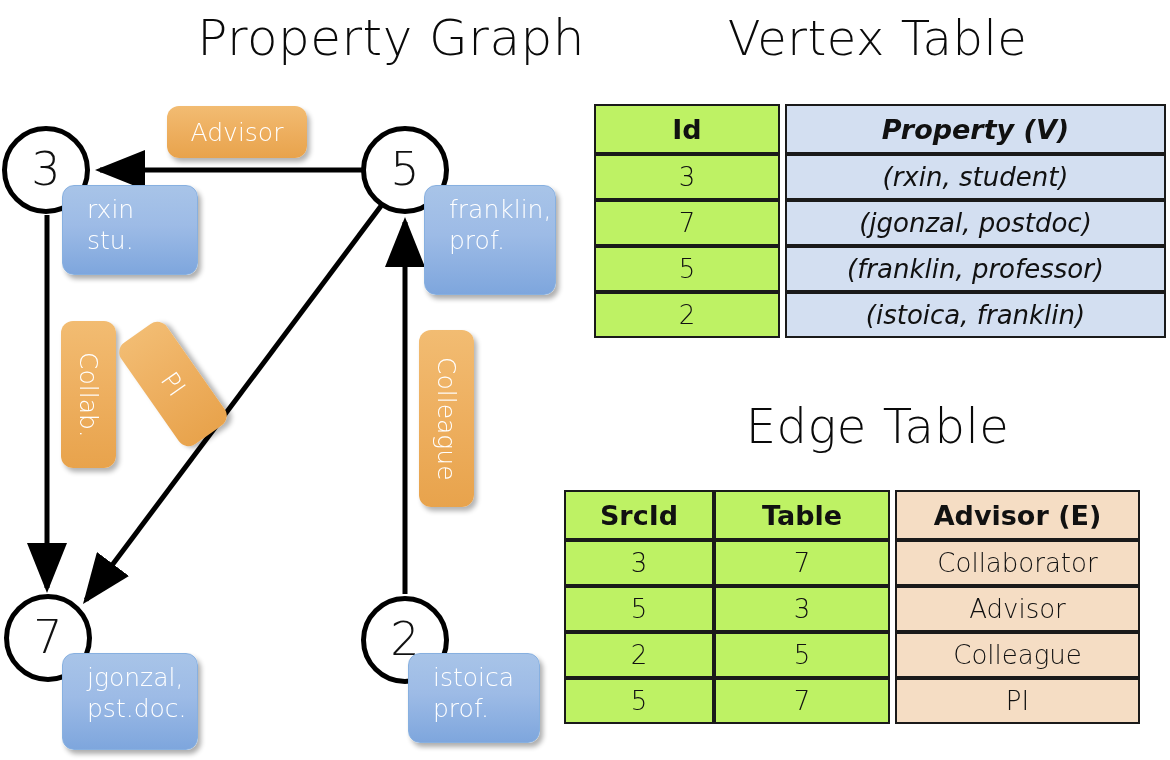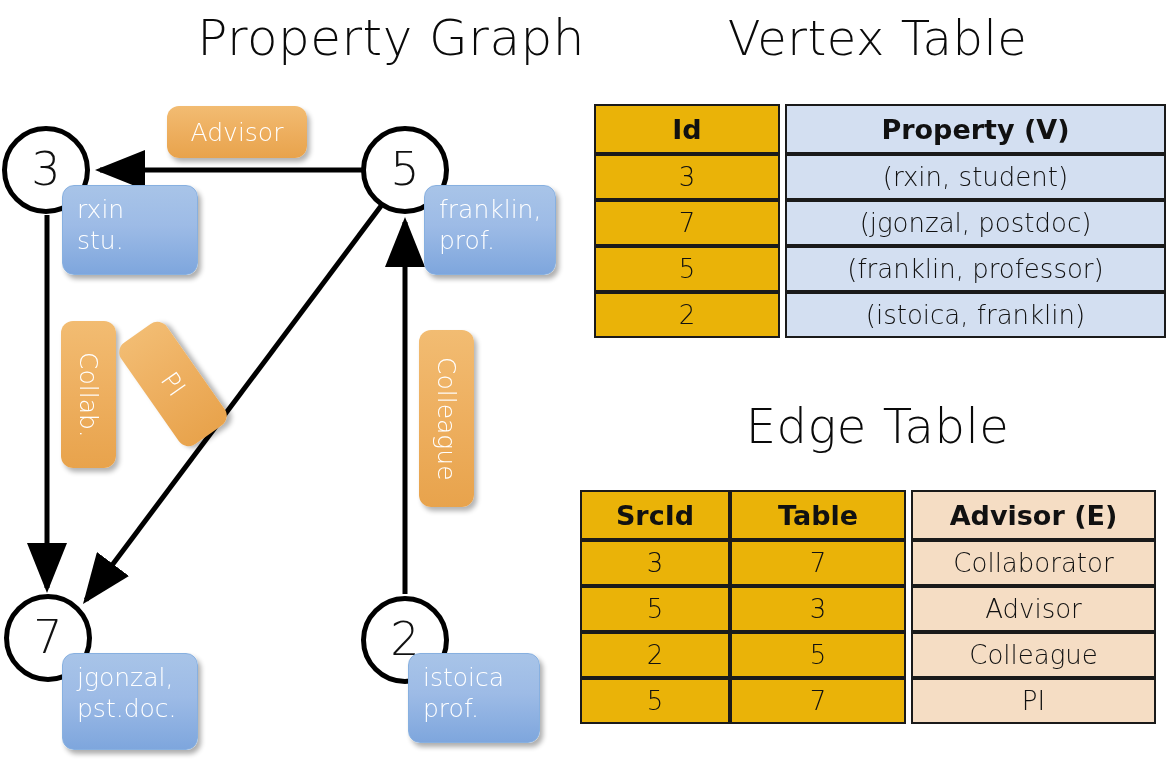--- a/index.html
+++ b/index.html
@@ -84,21 +84,21 @@
     box-sizing: border-box;
     color: #ffffff;
     font-family: "DejaVu Sans", sans-serif;
     font-weight: 300;
     z-index: 4;
     box-shadow: 3px 4px 5px rgba(0,0,0,0.32);
   }
   .prop-box.blue {
     background: linear-gradient(to bottom, #a8c4e8 0%, #9dbbe6 45%, #7ea6dd 100%);
     border: 1px solid #87b0e0;
-    padding: 8px 14px;
+    padding: 8px 24px;
     font-size: 25px;
     line-height: 31px;
   }
   .edge-label {
     position: absolute;
     border-radius: 12px;
     box-sizing: border-box;
     color: #ffffff;
     font-family: "DejaVu Sans", sans-serif;
     font-weight: 300;
@@ -125,34 +125,34 @@
     font-weight: 300;
   }
   .data-table td, .data-table th {
     border: 2px solid #1a1a1a;
     text-align: center;
     font-weight: 300;
     font-size: 26px;
     color: #111111;
     padding: 0;
     height: 46px;
-    background: #eab308;
+    background: #bef264;
     box-sizing: border-box;
   }
   .data-table th {
     font-weight: bold;
     font-size: 27px;
     height: 50px;
   }
-  .cell-prop-v { background: #d3dff1 !important; }
+  .cell-prop-v { background: #d3dff1 !important; font-style: italic; }
   .cell-prop-e { background: #f5ddc4 !important; }
   .gap-col { border: none !important; background: transparent !important; width: 5px; padding:0; }
 
   #vertex-table { left: 594px; top: 104px; width: 572px; }
-  #edge-table   { left: 580px; top: 490px; width: 576px; }
+  #edge-table   { left: 564px; top: 490px; width: 576px; }
 
   #vertex-table .col-id   { width: 186px; }
   #vertex-table .col-prop { width: 381px; }
 
   #edge-table .col-src  { width: 150px; }
   #edge-table .col-dst  { width: 176px; }
   #edge-table .col-prop { width: 245px; }
 </style>
 </head>
 <body>
@@ -194,21 +194,21 @@
     </div>
     <div class="vertex-node" style="left:361px; top:596px;">
       <span>2</span>
     </div>
 
     <div class="prop-box blue" style="left:62px; top:185px; width:136px; height:90px;">
       <div>rxin</div>
       <div>stu.</div>
     </div>
 
-    <div class="prop-box blue" style="left:424px; top:185px; width:132px; height:90px;">
+    <div class="prop-box blue" style="left:424px; top:185px; width:132px; height:110px;">
       <div>franklin,</div>
       <div>prof.</div>
     </div>
 
     <div class="prop-box blue" style="left:62px; top:653px; width:136px; height:97px;">
       <div>jgonzal,</div>
       <div>pst.doc.</div>
     </div>
 
     <div class="prop-box blue" style="left:408px; top:653px; width:132px; height:90px;">

